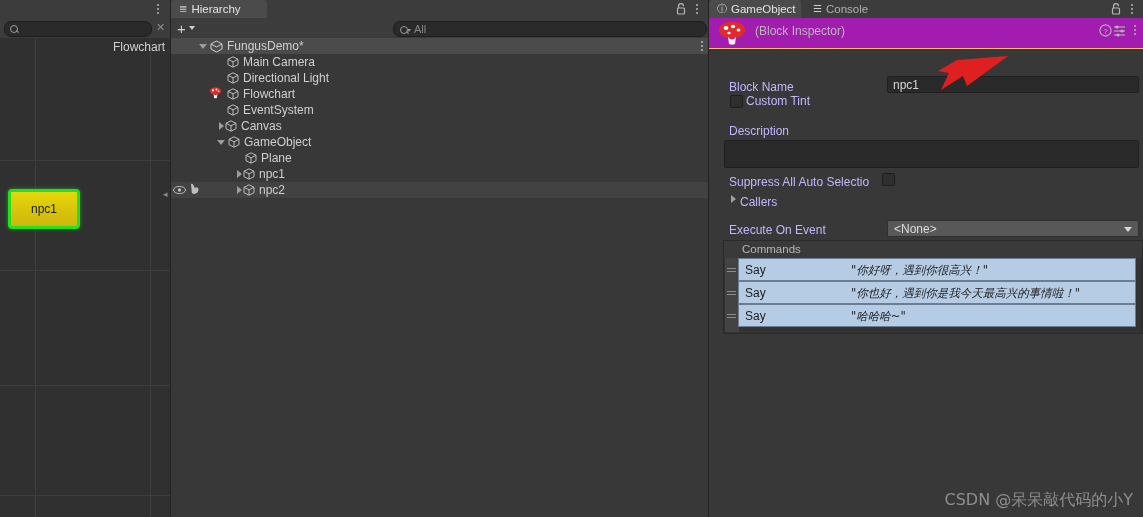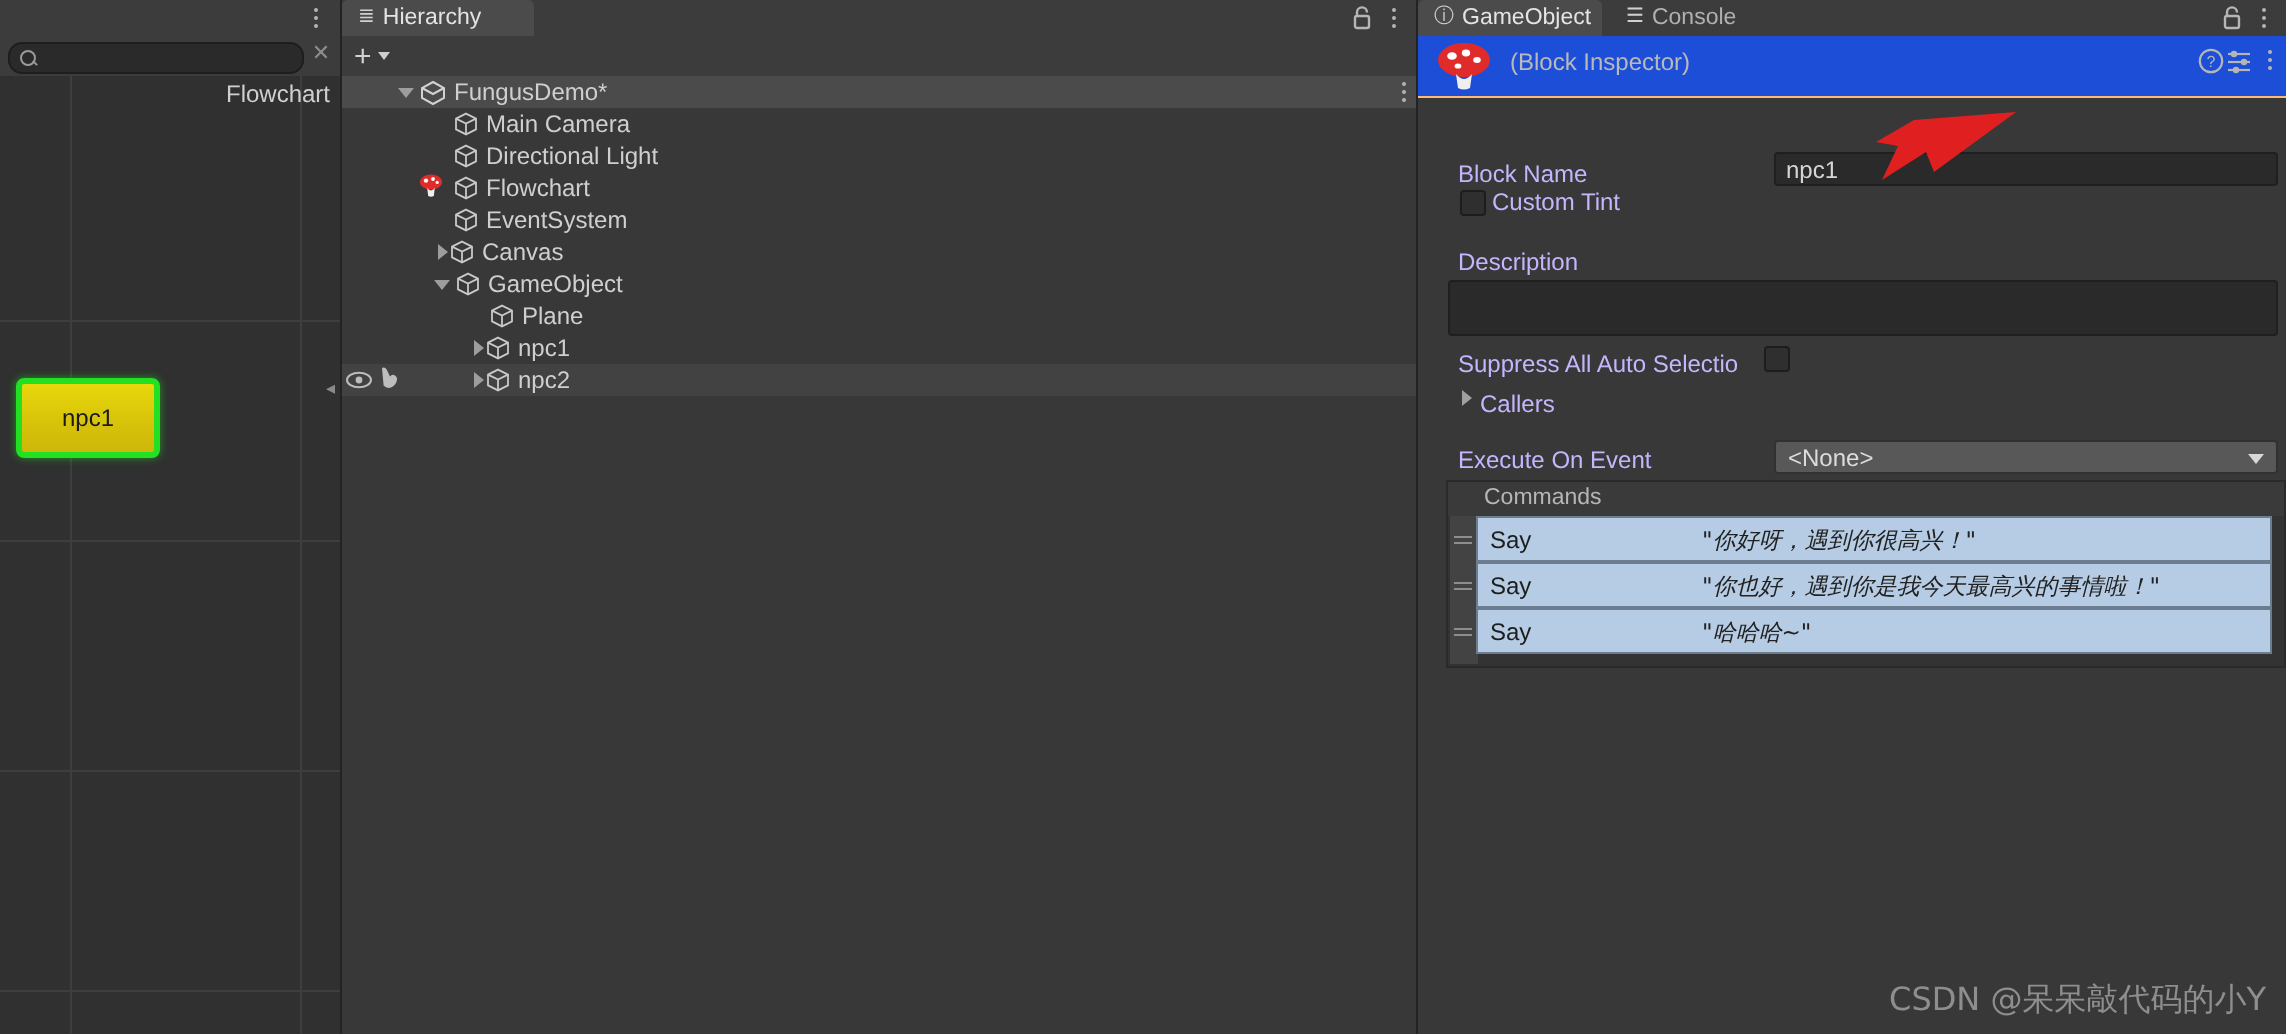--- a/index.html
+++ b/index.html
@@ -72,21 +72,21 @@
   .hand{width:12px;height:12px;}
 
   
   .mush{position:relative;width:13px;height:13px;flex:0 0 auto;}
 
   
   #insp-panel{position:absolute;left:708px;top:0;width:435px;height:517px;background:#383838;border-left:1px solid #232323;}
   #insp-tabrow{position:absolute;left:0;top:0;width:435px;height:18px;background:#3c3c3c;}
   #insp-lock{position:absolute;right:22px;top:2px;width:12px;height:14px;}
   #insp-kebab{position:absolute;right:6px;top:2px;width:12px;height:14px;}
-  #insp-head{position:absolute;left:0;top:18px;width:435px;height:30px;background:#1d4ed8;border-bottom:5px solid #fdba74;}
+  #insp-head{position:absolute;left:0;top:18px;width:435px;height:30px;background:#a21caf;border-bottom:5px solid #fdba74;}
   #insp-head .bigmush{position:absolute;left:8px;top:-1px;width:30px;height:30px;}
   #insp-title{position:absolute;left:46px;top:6px;font-size:12px;color:#b9b9b9;}
   #insp-help{position:absolute;right:32px;top:6px;width:13px;height:13px;}
   #insp-preset{position:absolute;right:18px;top:6px;width:13px;height:13px;}
   #insp-hkebab{position:absolute;right:3px;top:5px;width:12px;height:14px;}
   #insp-body{position:absolute;left:0;top:49px;width:435px;height:468px;background:#383838;}
 
   .field-row{position:absolute;height:18px;display:flex;align-items:center;}
   .flabel{font-size:12px;color:#c4b5fd;white-space:nowrap;}
   .txtfield{background:#2a2a2a;border:1px solid #1f1f1f;border-radius:2px;box-sizing:border-box;
@@ -165,20 +165,25 @@
           <i></i>
           <i></i>
           <i></i>
         </div>
     </div>
 
     <div id="hier-toolbar">
       <div id="hier-add">
         <span class="plus">+</span>
         <span class="caret"></span>
+      </div>
+      <div id="hier-search">
+        <span class="mag"></span>
+        <span class="mcaret"></span>
+        <span class="ph">All</span>
       </div>
     </div>
 
     <div id="hier-tree">
         <div class="hrow scene">
           <span style="display: inline-block; width: 28px;"></span>
           <span class="twisty down"></span>
           <span class="scene-ico"><svg width="13" height="13" viewBox="0 0 13 13">
               <path d="M6.5 1 L12 4 L12 9 L6.5 12 L1 9 L1 4 Z" fill="none" stroke="#d2d2d2" stroke-width="1"></path>
               <path d="M1 4 L6.5 7 L12 4" fill="none" stroke="#d2d2d2" stroke-width="1"></path>

